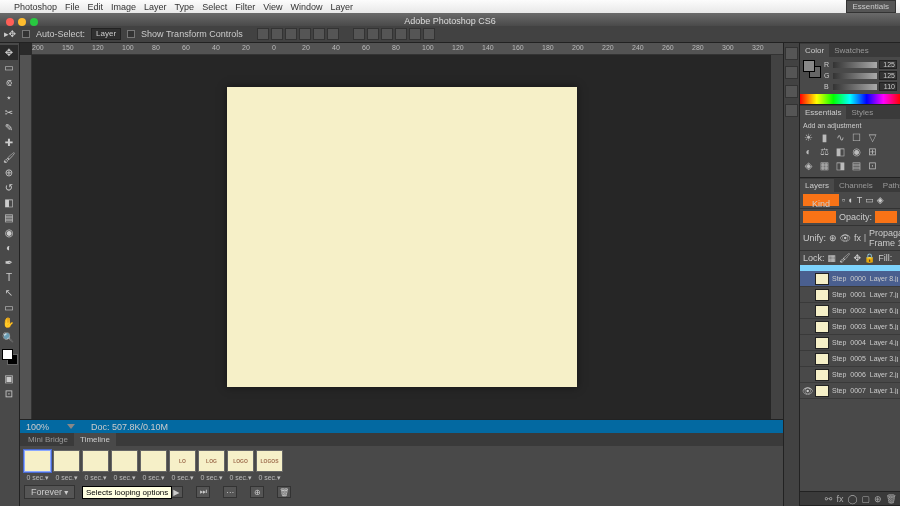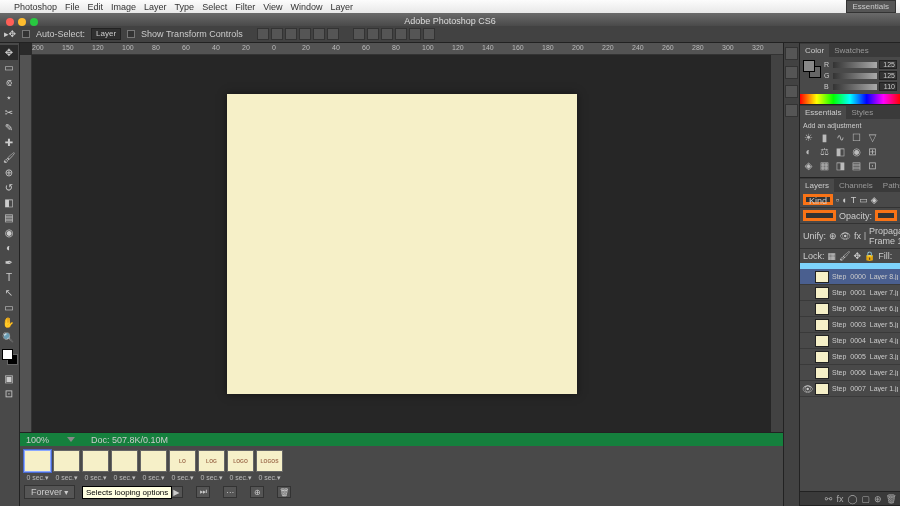--- a/index.html
+++ b/index.html
@@ -28,21 +28,21 @@
 .center{flex:1;display:flex;flex-direction:column;background:#2a2a2a}
 .doc-tab{height:15px;background:#3a3a3a;display:flex;align-items:center}
 .tab-active{background:#494949;padding:2px 8px;font-size:8px;color:#ddd}
 .ruler-h{height:12px;background:#535353;border-bottom:1px solid #333;position:relative;margin-left:12px;overflow:hidden}
 .ruler-h span{position:absolute;top:1px;font-size:7px;color:#bbb}
 .canvas-wrap{flex:1;display:flex;position:relative}
 .ruler-v{width:12px;background:#535353;border-right:1px solid #333}
 .canvas-area{flex:1;background:#262626;display:flex;align-items:center;justify-content:center;position:relative;overflow:hidden}
 .canvas{width:350px;height:300px;background:#f6f0c8;box-shadow:0 0 8px rgba(0,0,0,.5)}
 .scroll-v{width:12px;background:#424242}
-.status{height:14px;background:#15803d;display:flex;align-items:center;gap:16px;padding:0 6px;font-size:8px;border-top:1px solid #222}
+.status{height:14px;background:#0369a1;display:flex;align-items:center;gap:16px;padding:0 6px;font-size:8px;border-top:1px solid #222}
 .status .triangle{width:0;height:0;border-left:4px solid transparent;border-right:4px solid transparent;border-top:5px solid #888;margin-left:2px}
 .mini-bridge{height:13px;background:#3a3a3a;display:flex;align-items:center;padding:0 2px}
 .mb-tab{padding:2px 6px;font-size:8px;color:#999}
 .mb-tab.active{background:#494949;color:#ccc}
 .timeline{height:60px;background:#494949;display:flex;flex-direction:column;padding:2px}
 .frames{display:flex;gap:2px;padding:2px}
 .frame{width:27px;display:flex;flex-direction:column;align-items:center}
 .frame-thumb{width:27px;height:22px;background:#f6f0c8;border:1px solid #666;display:flex;align-items:center;justify-content:center;font-size:5px;color:#a07050;font-weight:bold}
 .frame.sel .frame-thumb{border:1px solid #8aa7ff;outline:1px solid #4a6acf}
 .frame-time{font-size:7px;color:#bbb;margin-top:2px}
@@ -64,21 +64,21 @@
 .sliders{flex:1;display:flex;flex-direction:column;gap:2px}
 .slider-row{display:flex;align-items:center;gap:2px}
 .slider-row .lbl{width:7px;font-size:7px}
 .slider-row .track{flex:1;height:6px;background:linear-gradient(90deg,#333,#aaa);position:relative}
 .slider-row .val{width:18px;font-size:7px;text-align:right;background:#333;border:1px solid #222;padding:0 1px}
 .spectrum{height:10px;background:linear-gradient(90deg,red,yellow,lime,cyan,blue,magenta,red)}
 .adj-body{padding:3px}
 .adj-row{display:flex;gap:5px;margin:3px 0}
 .adj-row span{font-size:10px;color:#bbb;width:11px;text-align:center}
 .layers-opts{padding:2px 3px;display:flex;align-items:center;gap:3px;font-size:7px;border-bottom:1px solid #333}
-.layers-opts .dd{background:#333;border:3px solid #f97316;padding:0 3px;height:11px;line-height:9px}
+.layers-opts .dd{background:#333;border:6px solid #f97316;padding:0 3px;height:11px;line-height:9px}
 .unify{padding:2px 3px;font-size:7px;display:flex;align-items:center;gap:3px;border-bottom:1px solid #333}
 .lock-row{padding:2px 3px;font-size:7px;display:flex;align-items:center;gap:3px;border-bottom:6px solid #7dd3fc}
 .layer-list{flex:1;overflow:auto}
 .layer{display:flex;align-items:center;height:16px;border-bottom:1px solid #3a3a3a;padding:0 2px;gap:3px}
 .layer.sel{background:#4a5f8f}
 .eye{width:10px;height:10px;font-size:9px;text-align:center;color:#ccc}
 .lthumb{width:14px;height:12px;background:#f6f0c8;border:1px solid #222}
 .lname{font-size:7px;flex:1;overflow:hidden;white-space:nowrap}
 .layer-foot{height:14px;background:#3a3a3a;display:flex;align-items:center;justify-content:flex-end;gap:4px;padding:0 3px;border-top:1px solid #222}
 .layer-foot span{font-size:9px;color:#aaa}
@@ -200,20 +200,24 @@
       <div class="canvas-area">
         <div class="canvas"></div>
       </div>
       <div class="scroll-v"></div>
     </div>
     <div class="status">
       <span>100%</span>
       <div class="triangle"></div>
       <span>Doc: 507.8K/0.10M</span>
     </div>
+    <div class="mini-bridge">
+      <div class="mb-tab">Mini Bridge</div>
+      <div class="mb-tab active">Timeline</div>
+    </div>
     <div class="timeline" style="position:relative">
       <div class="frames" id="frames">
           <div class="frame sel">
             <div class="frame-thumb"></div>
             <div class="frame-time">0 sec.▾</div>
           </div>
           <div class="frame">
             <div class="frame-thumb"></div>
             <div class="frame-time">0 sec.▾</div>
           </div>

